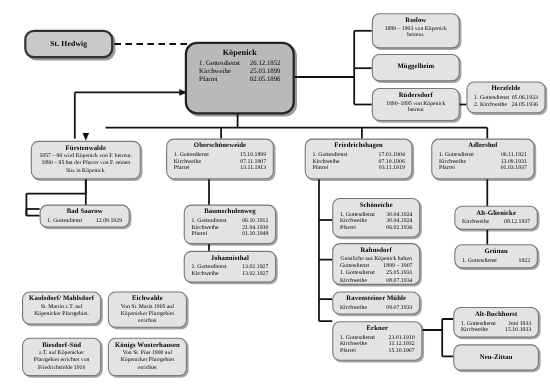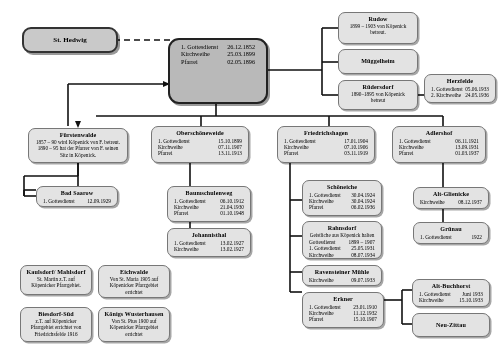--- a/index.html
+++ b/index.html
@@ -133,25 +133,26 @@
       <path d="M443 234 H453"></path>
     </g>
 
     <g fill="#111">
       <polygon points="188,58 185,51 191,51"></polygon>
       <polygon points="170,84 163,81 163,87"></polygon>
       <polygon points="78,128 75,121 81,121"></polygon>
     </g>
   </svg>
 
-  <div class="node hedwig" style="left:22px;top:27px;width:96px;height:26px;text-align:right;">
+  <div class="node hedwig" style="left:22px;top:27px;width:81px;height:26px;text-align:right;">
     <span class="title">St. Hedwig</span>
   </div>
 
   <div class="node root" style="left:168px;top:38px;width:100px;height:66px;">
+    <span class="title">Köpenick</span>
     <div class="rows">
       <div class="row">
         <span class="k">1. Gottesdienst</span>
         <span class="v">26.12.1852</span>
       </div>
       <div class="row">
         <span class="k">Kirchweihe</span>
         <span class="v">25.03.1899</span>
       </div>
       <div class="row">

